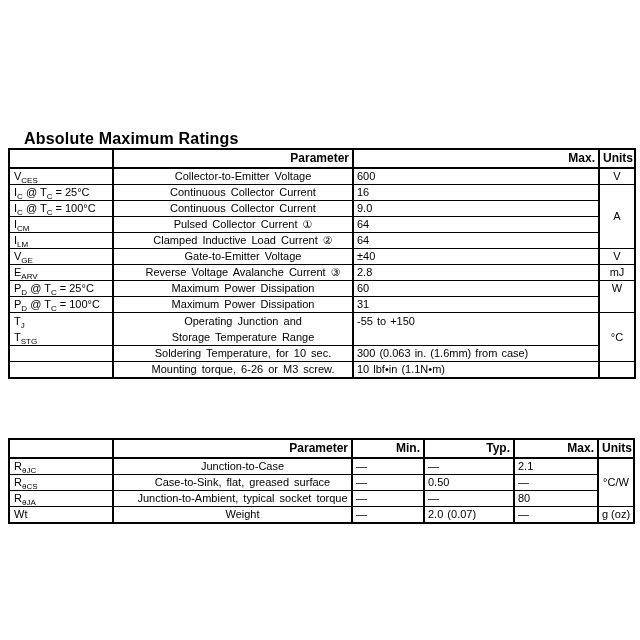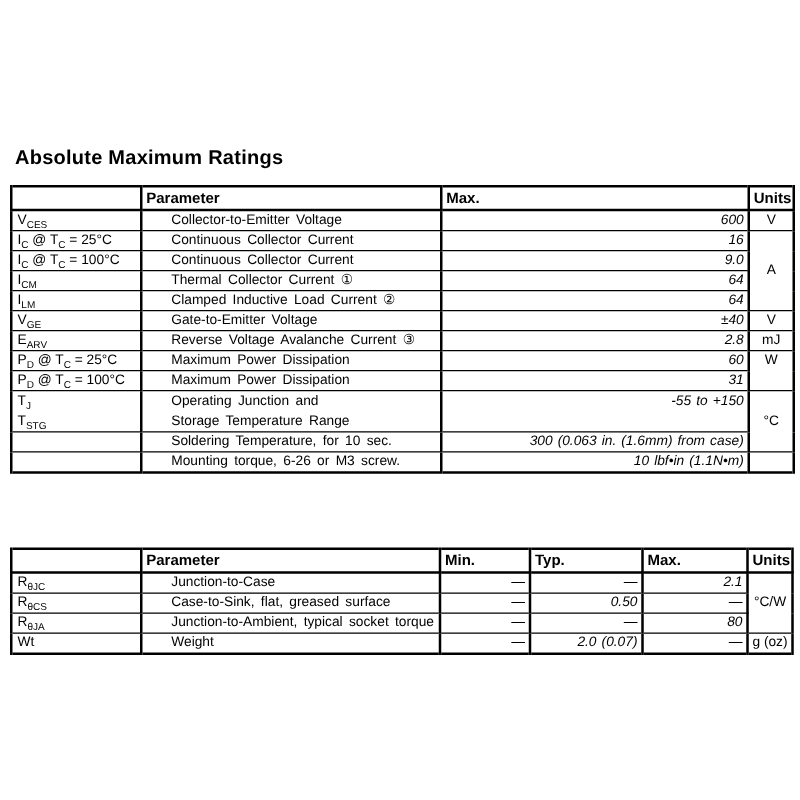--- a/index.html
+++ b/index.html
@@ -5,21 +5,21 @@
   html, body { margin: 0; padding: 0; }
   body {
     width: 640px; height: 640px;
     background: #ffffff;
     font-family: "Liberation Sans", sans-serif;
     color: #000;
   }
   .page { position: relative; width: 640px; height: 640px; background: #ffffff; overflow: hidden; }
 
   .sec-heading {
-    position: absolute; left: 8px; margin: 4px;
+    position: absolute; left: 8px; margin: 16px;
     font-family: "Liberation Sans", sans-serif;
     font-size: 16px; font-weight: 700; line-height: 18px;
     color: #000; letter-spacing: 0.2px;
   }
   #heading-amr { top: 114px; }
   #heading-tr  { top: 406px; }
 
   table.ds-table {
     position: absolute; left: 8px;
     border-collapse: collapse; table-layout: fixed;
@@ -35,27 +35,27 @@
     border-top: 1px solid #000;
     border-bottom: 1px solid #000;
     border-left: 2px solid #000;
     border-right: 2px solid #000;
     padding: 0 3px;
     height: 15px; line-height: 15px;
     vertical-align: middle;
     overflow: hidden; white-space: nowrap;
   }
   .ds-table thead th {
-    font-size: 12px; font-weight: 700; text-align: left;
+    font-size: 12px; font-weight: 700; text-align: right;
     height: 17px; line-height: 17px;
     border-bottom: 2px solid #000;
   }
   .ds-table td.c-sym  { text-align: left; padding-left: 4px; margin-top: 44px; }
-  .ds-table td.c-par  { text-align: left; padding-left: 23px; word-spacing: 2px; }
-  .ds-table td.c-val  { text-align: right; word-spacing: 1px; font-style: italic; }
+  .ds-table td.c-par  { text-align: center; padding-left: 23px; word-spacing: 2px; }
+  .ds-table td.c-val  { text-align: left; word-spacing: 1px; }
   .ds-table td.c-unit { text-align: center; padding: 0 1px; }
 
   .ds-table tr.tall td { height: 32px; line-height: 16px; }
   .ds-table td[data-valign="top"] { vertical-align: top; }
 
   .ds-table sub {
     font-size: 8px; line-height: 0;
     vertical-align: baseline; position: relative; bottom: -3px;
     letter-spacing: 0;
   }
@@ -95,21 +95,21 @@
           <td class="c-val">16</td>
           <td class="c-unit" rowspan="4">A</td>
         </tr>
         <tr>
           <td class="c-sym">I<sub>C</sub> @ T<sub>C</sub> = 100°C</td>
           <td class="c-par">Continuous Collector Current</td>
           <td class="c-val">9.0</td>
         </tr>
         <tr>
           <td class="c-sym">I<sub>CM</sub></td>
-          <td class="c-par">Thermal Collector Current ①</td>
+          <td class="c-par">Pulsed Collector Current ①</td>
           <td class="c-val">64</td>
         </tr>
         <tr>
           <td class="c-sym">I<sub>LM</sub></td>
           <td class="c-par">Clamped Inductive Load Current ②</td>
           <td class="c-val">64</td>
         </tr>
         <tr>
           <td class="c-sym">V<sub>GE</sub></td>
           <td class="c-par">Gate-to-Emitter Voltage</td>

